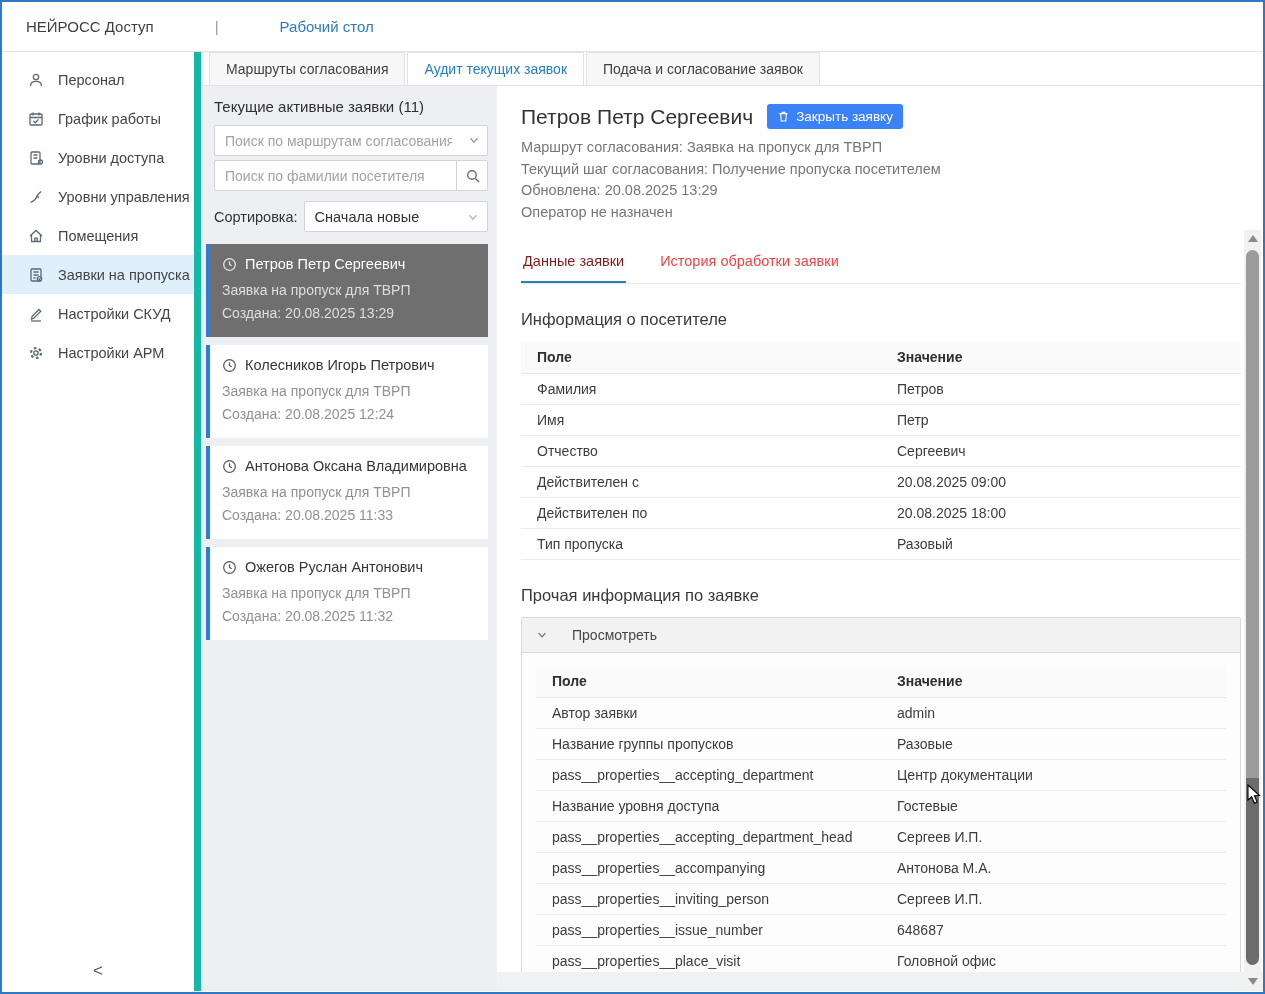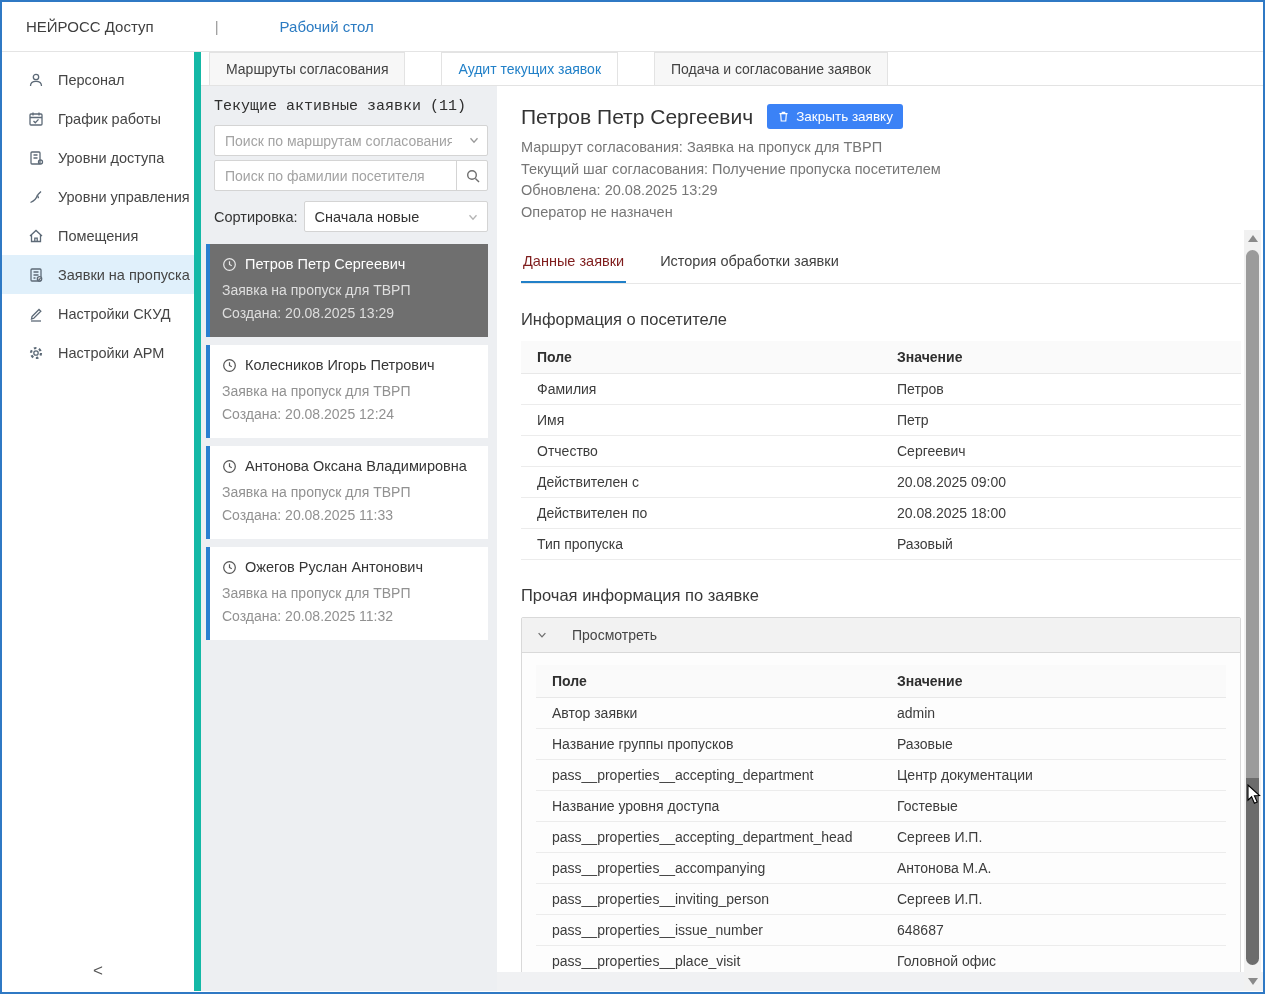--- a/index.html
+++ b/index.html
@@ -18,30 +18,30 @@
 
   
   .sidebar { width:199px; background:#fff; border-right:7px solid #14b8a6; padding-top:8px; position:relative; flex:none; }
   .side-item { height:39px; display:flex; align-items:center; padding-left:25px; font-size:14.5px; color:#454545; cursor:pointer; }
   .side-item .icn { width:18px; height:18px; margin-right:13px; color:#5d6a77; display:flex; align-items:center; justify-content:center; }
   .side-item.selected { background:#e0f0fb; }
   .side-collapse { position:absolute; bottom:10px; left:0; width:100%; text-align:center; font-size:17px; color:#555; cursor:pointer; }
 
   
   .content { flex:1; display:flex; flex-direction:column; min-width:0; background:#fff; }
-  .tabbar { height:34px; background:#fff; border-bottom:1px solid #e3e3e3; display:flex; align-items:flex-end; padding-left:8px;gap:34px; }
+  .tabbar { height:34px; background:#fff; border-bottom:1px solid #e3e3e3; display:flex; align-items:flex-end; padding-left:8px; }
   .tab { height:33px; display:flex; align-items:center; padding:0 16px; font-size:14px; color:#424242; background:#f7f7f7; border:1px solid #e3e3e3; border-bottom:none; margin-right:2px; cursor:pointer; white-space:nowrap; }
   .tab.active { background:#fff; color:#2180c8; }
 
   .content-row { flex:1; display:flex; min-height:0; }
 
   
   .list-col { width:296px; flex:none; background:#edeff2; padding:12px 9px 0 5px; overflow:hidden; }
   .list-head { padding-left:8px; }
-  .list-title { font-size:15px; color:#2f2f2f; margin-bottom:10px;font-family:Liberation Mono, monospace; }
+  .list-title { font-size:15px; color:#2f2f2f; margin-bottom:10px; }
   .fld { position:relative; margin-bottom:4px; }
   .fld input { width:100%; height:31px; border:1px solid #d4d4d4; border-radius:2px; background:#fff; padding:0 35px 0 10px; font-size:14px; color:#ef4444; font-family:"Liberation Sans",sans-serif; }
   .fld input::placeholder { color:#a3a3a3; }
   .fld .aff { position:absolute; right:7px; top:8px; color:#9a9a9a; }
   .fld .srch-btn { position:absolute; right:0; top:0; width:32px; height:31px; border-left:1px solid #d4d4d4; display:flex; align-items:center; justify-content:center; color:#6e6e6e; cursor:pointer; }
   .sort-row { display:flex; align-items:center; margin:10px 0 12px 0; font-size:14.5px; color:#333; }
   .sort-row .lbl { margin-right:6px; white-space:nowrap; }
   .sel { position:relative; flex:1; height:31px; border:1px solid #d4d4d4; border-radius:2px; background:#fff; display:flex; align-items:center; padding:0 26px 0 10px; font-size:14.5px; color:#333; cursor:pointer; }
   .sel .aff { position:absolute; right:7px; top:8px; color:#b4b4b4; }
 
@@ -55,21 +55,21 @@
   .req-card.selected .sub { color:#dedede; }
 
   
   .detail-col { flex:1; background:#f0f1f3; display:flex; flex-direction:column; min-width:0; }
   .detail-card { background:#fff; margin-bottom:19px; flex:1; padding:18px 22px 0 24px; overflow:hidden; }
   .d-titlerow { display:flex; align-items:center; gap:14px; margin-bottom:8px; }
   .d-title { font-size:21px; color:#333; font-weight:500; }
   .btn-danger { background:#3b82f6; color:#fff; border:none; border-radius:3px; height:25px; padding:0 10px; font-size:13.5px; display:flex; align-items:center; gap:6px; cursor:pointer; font-family:"Liberation Sans",sans-serif; }
   .d-meta { font-size:14.5px; color:#767676; line-height:21.5px; }
   .d-tabs { display:flex; gap:32px; margin-top:22px; border-bottom:1px solid #e7e7e7; }
-  .d-tab { font-size:14.5px; color:#404040; padding:8px 2px 12px 2px; cursor:pointer; }
+  .d-tab { font-size:14.5px; color:#ef4444; padding:8px 2px 12px 2px; cursor:pointer; }
   .d-tab.active { color:#7f1d1d; border-bottom:2px solid #2180c8; }
 
   .sec-title { font-size:16.5px; color:#383838; font-weight:500; margin:26px 0 12px 0; }
   table.kv { width:100%; border-collapse:collapse; font-size:14px; color:#3c3c3c; }
   table.kv th { text-align:left; background:#fafafa; font-weight:bold; padding:8px 16px; border-bottom:1px solid #e8e8e8; width:50%; color:#2f2f2f; }
   table.kv td { padding:7px 16px; border-bottom:1px solid #ececec; width:50%; }
 
   .collapse-panel { border:1px solid #d9d9d9; border-radius:2px; background:#fdfdfd; margin-bottom:4px; }
   .collapse-hd { height:35px; background:#f2f2f2; border-bottom:1px solid #d9d9d9; display:flex; align-items:center; padding-left:14px; gap:24px; font-size:14px; color:#454545; cursor:pointer; border-radius:2px 2px 0 0; }
   .collapse-hd .aff { color:#6d6d6d; display:flex; }

